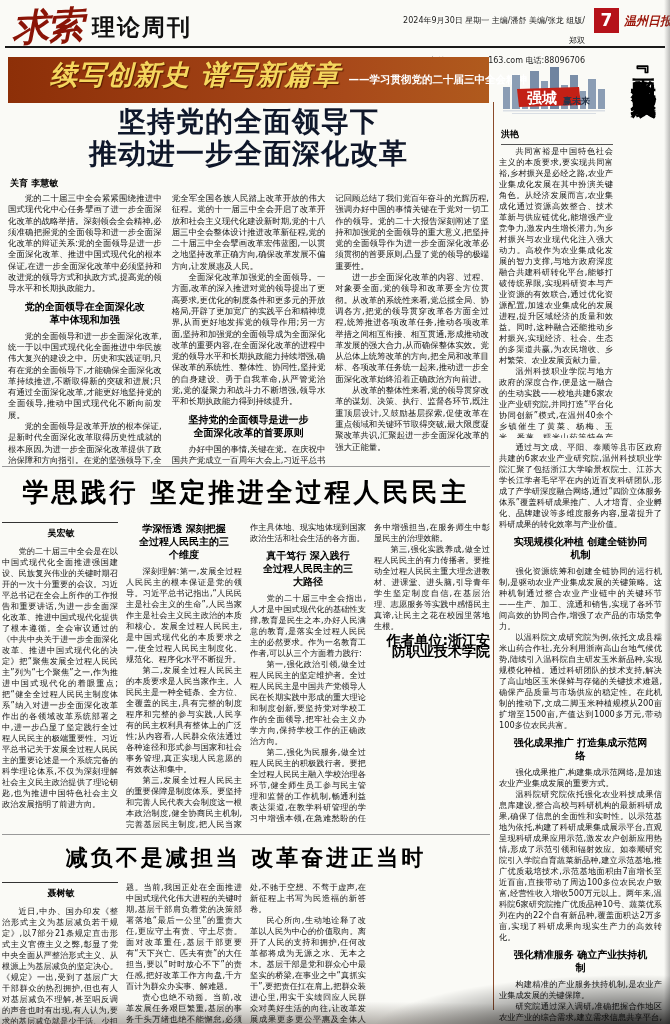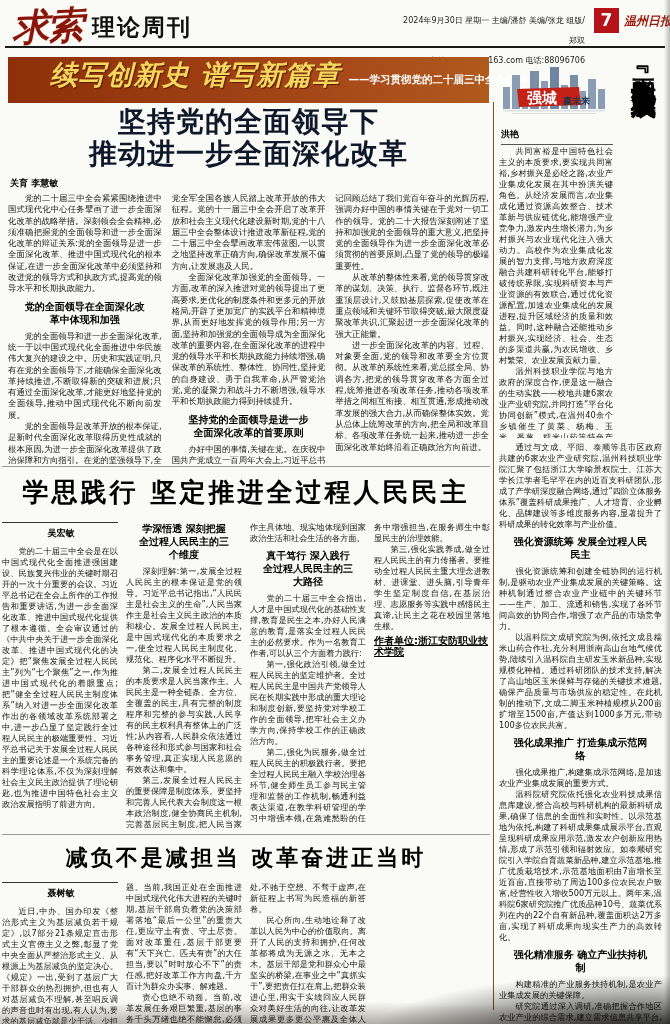--- a/index.html
+++ b/index.html
@@ -23,21 +23,21 @@
   .banner { position:absolute; left:8px; top:57px; width:481px; height:46px;
     background:linear-gradient(90deg,#8d2f08,#a8491a 70%,#b05a1d); display:flex; }
   .banner-title { font-family:"DejaVu Serif","Liberation Serif",serif; font-size:27px; font-weight:bold; font-style:italic;
     color:#f5d75e; margin-left:42px; letter-spacing:1px; white-space:nowrap; text-shadow:1px 1px 1px #5a1c02; }
   .banner-subtitle { font-size:10.5px; font-weight:bold; color:#ffffff; margin-left:8px; white-space:nowrap;margin-top:16px; }
 
   
   .para { font-size:8.4px; line-height:11.3px; text-align:justify; text-indent:2em; color:#161616; }
   .col-subhead { font-size:10px; line-height:13px; font-weight:bold; text-align:center; text-indent:0;
     margin:5px 12px; color:#000; }
-  .attribution { font-size:10px; line-height:11.3px; font-weight:bold; text-indent:0; margin-top:3px;text-decoration:underline; }
+  .attribution { font-size:14px; line-height:11.3px; font-weight:bold; text-align:right; text-indent:0; margin-top:3px; }
   .inline-byline { font-size:9px; font-weight:bold; text-indent:0; border-top:1.5px solid #333; padding:4px 0 6px 2px;text-align:center; }
 
   
   .article1 { position:absolute; left:8px; top:106px; width:481px; }
   .a1-headline { text-align:center; font-size:28px; line-height:32px; font-weight:900; color:#0f172a; letter-spacing:1px; }
   .a1-byline { font-size:9px; font-weight:bold; margin:7px 0 3px 2px; }
   .a1-body { height:284px; overflow:hidden; column-count:3; column-gap:10px; column-fill:auto; }
 
   
   .article2 { position:absolute; left:2px; top:466px; width:488px; border-top:1px solid #999; padding-top:8px; }
@@ -104,22 +104,22 @@
     </div>
     <div class="a1-byline">关育 李慧敏</div>
     <div class="a1-body">
         <p class="para">党的二十届三中全会紧紧围绕推进中国式现代化中心任务擘画了进一步全面深化改革的战略举措。深刻领会全会精神,必须准确把握党的全面领导和进一步全面深化改革的辩证关系:党的全面领导是进一步全面深化改革、推进中国式现代化的根本保证,在进一步全面深化改革中必须坚持和改进党的领导方式和执政方式,提高党的领导水平和长期执政能力。</p>
         <p class="col-subhead">党的全面领导在全面深化改革中体现和加强</p>
         <p class="para">党的全面领导和进一步全面深化改革,统一于以中国式现代化全面推进中华民族伟大复兴的建设之中。历史和实践证明,只有在党的全面领导下,才能确保全面深化改革持续推进,不断取得新的突破和进展;只有通过全面深化改革,才能更好地坚持党的全面领导,推动中国式现代化不断向前发展。</p>
         <p class="para">党的全面领导是改革开放的根本保证,是新时代全面深化改革取得历史性成就的根本原因,为进一步全面深化改革提供了政治保障和方向指引。在党的坚强领导下,全党全军全国各族人民踏上改革开放的伟大征程。党的十一届三中全会开启了改革开放和社会主义现代化建设新时期,党的十八届三中全会整体设计推进改革新征程,党的二十届三中全会擘画改革宏伟蓝图,一以贯之地坚持改革正确方向,确保改革发展不偏方向,让发展惠及人民。</p>
         <p class="para">全面深化改革加强党的全面领导。一方面,改革的深入推进对党的领导提出了更高要求,更优化的制度条件和更多元的开放格局,开辟了更加宽广的实践平台和精神境界,从而更好地发挥党的领导作用;另一方面,坚持和加强党的全面领导成为全面深化改革的重要内容,在全面深化改革的进程中党的领导水平和长期执政能力持续增强,确保改革的系统性、整体性、协同性,坚持党的自身建设、勇于自我革命,从严管党治党,党的凝聚力和战斗力不断增强,领导水平和长期执政能力得到持续提升。</p>
         <p class="col-subhead">坚持党的全面领导是进一步全面深化改革的首要原则</p>
         <p class="para">办好中国的事情,关键在党。在庆祝中国共产党成立一百周年大会上,习近平总书记回顾总结了我们党百年奋斗的光辉历程,强调办好中国的事情关键在于党对一切工作的领导。党的二十大报告深刻阐述了坚持和加强党的全面领导的重大意义,把坚持党的全面领导作为进一步全面深化改革必须贯彻的首要原则,凸显了党的领导的极端重要性。</p>
+        <p class="para">进一步全面深化改革的内容、过程、对象要全面,党的领导和改革要全方位贯彻。从改革的系统性来看,党总揽全局、协调各方,把党的领导贯穿改革各方面全过程,统筹推进各项改革任务,推动各项改革举措之间相互衔接、相互贯通,形成推动改革发展的强大合力,从而确保整体实效。党从总体上统筹改革的方向,把全局和改革目标、各项改革任务统一起来,推动进一步全面深化改革始终沿着正确政治方向前进。</p>
         <p class="para">从改革的整体性来看,党的领导贯穿改革的谋划、决策、执行、监督各环节,既注重顶层设计,又鼓励基层探索,促使改革在重点领域和关键环节取得突破,最大限度凝聚改革共识,汇聚起进一步全面深化改革的强大正能量。</p>
-        <p class="para">进一步全面深化改革的内容、过程、对象要全面,党的领导和改革要全方位贯彻。从改革的系统性来看,党总揽全局、协调各方,把党的领导贯穿改革各方面全过程,统筹推进各项改革任务,推动各项改革举措之间相互衔接、相互贯通,形成推动改革发展的强大合力,从而确保整体实效。党从总体上统筹改革的方向,把全局和改革目标、各项改革任务统一起来,推动进一步全面深化改革始终沿着正确政治方向前进。</p>
       </div>
   </div>
 
   <div class="article2">
     <div class="a2-headline">学思践行 坚定推进全过程人民民主</div>
     <div class="a2-body">
         <p class="inline-byline">吴宏敏</p>
         <p class="para">党的二十届三中全会是在以中国式现代化全面推进强国建设、民族复兴伟业的关键时期召开的一次十分重要的会议。习近平总书记在全会上所作的工作报告和重要讲话,为进一步全面深化改革、推进中国式现代化提供了根本遵循。全会审议通过的《中共中央关于进一步全面深化改革、推进中国式现代化的决定》把“聚焦发展全过程人民民主”列为“七个聚焦”之一,作为推进中国式现代化的着眼重点;把“健全全过程人民民主制度体系”纳入对进一步全面深化改革作出的各领域改革系统部署之中,进一步凸显了坚定践行全过程人民民主的极端重要性。习近平总书记关于发展全过程人民民主的重要论述是一个系统完备的科学理论体系,不仅为深刻理解社会主义民主政治提供了理论钥匙,也为推进中国特色社会主义政治发展指明了前进方向。</p>
         <p class="col-subhead">学深悟透 深刻把握全过程人民民主的三个维度</p>
         <p class="para">深刻理解:第一,发展全过程人民民主的根本保证是党的领导。习近平总书记指出,“人民民主是社会主义的生命”,人民当家作主是社会主义民主政治的本质和核心。发展全过程人民民主,是中国式现代化的本质要求之一,使全过程人民民主制度化、规范化、程序化水平不断提升。</p>
@@ -170,21 +170,21 @@
       <text x="26" y="40" font-size="15" font-weight="bold" fill="#ffffff">强城</text>
       <text x="62" y="41" font-size="9" font-weight="bold" fill="#27354a">赢未来</text>
     </svg>
     <div class="sb-byline">洪艳</div>
     <div class="sb-narrow">
         <p class="para">共同富裕是中国特色社会主义的本质要求,要实现共同富裕,乡村振兴是必经之路,农业产业集成化发展在其中扮演关键角色。从经济发展而言,农业集成化通过资源高效整合、技术革新与供应链优化,能增强产业竞争力,激发内生增长潜力,为乡村振兴与农业现代化注入强大动力。高校作为农业集成化发展的智力支撑,与地方政府深度融合共建科研转化平台,能够打破传统界限,实现科研资本与产业资源的有效联合,通过优化资源配置,加速农业集成化的发展进程,提升区域经济的质量和效益。同时,这种融合还能推动乡村振兴,实现经济、社会、生态的多渠道共赢,为农民增收、乡村繁荣、农业发展贡献力量。</p>
         <p class="para">温州科技职业学院与地方政府的深度合作,便是这一融合的生动实践——校地共建6家农业产业研究院,并同打造“平台化协同创新”模式,在温州40余个乡镇催生了黄菜、杨梅、玉米、番薯、糯米山药等特色产业,展示了农业产业集成化在助推社会经济发展中的多维度价值。</p>
       </div>
     <div class="sb-wide">
         <p class="para">通过与文成、平阳、泰顺等县市区政府共建的6家农业产业研究院,温州科技职业学院汇聚了包括浙江大学喻景权院士、江苏大学长江学者毛罕平在内的近百支科研团队,形成了产学研深度融合网络,通过“四阶立体服务体系”覆盖科研成果推广、人才培育、企业孵化、品牌建设等多维度服务内容,显著提升了科研成果的转化效率与产业价值。</p>
-        <p class="col-subhead">强化资源统筹 发展全过程人民民主</p>
+        <p class="col-subhead">实现规模化种植 创建全链协同机制</p>
         <p class="para">强化资源统筹和创建全链协同的运行机制,是驱动农业产业集成发展的关键策略。这种机制通过整合农业产业链中的关键环节——生产、加工、流通和销售,实现了各环节间高效的协同合作,增强了农产品的市场竞争力。</p>
         <p class="para">以温科院文成研究院为例,依托文成县糯米山药合作社,充分利用浙南高山台地气候优势,陆续引入温科院自主研发玉米新品种,实现规模化种植。通过科研团队的技术支持,解决了高山地区玉米保鲜与存储的关键技术难题,确保产品质量与市场供应的稳定性。在此机制的推动下,文成二脚玉米种植规模从200亩扩增至1500亩,产值达到1000多万元,带动100多位农民共富。</p>
         <p class="col-subhead">强化成果推广 打造集成示范网络</p>
         <p class="para">强化成果推广,构建集成示范网络,是加速农业产业集成发展的重要方式。</p>
         <p class="para">温科院研究院依托强化农业科技成果信息库建设,整合高校与科研机构的最新科研成果,确保了信息的全面性和实时性。以示范基地为依托,构建了科研成果集成展示平台,直观呈现科研成果应用示范,激发农户创新应用热情,形成了示范引领和辐射效应。如泰顺研究院引入学院自育蔬菜新品种,建立示范基地,推广优质栽培技术,示范基地面积由7亩增长至近百亩,直接带动了周边100多位农民农户致富,经营性收入增收500万元以上。两年来,温科院6家研究院推广优质品种10号、蔬菜优系列在内的22个自有新品种,覆盖面积达2万多亩,实现了科研成果向现实生产力的高效转化。</p>
         <p class="col-subhead">强化精准服务 确立产业扶持机制</p>
         <p class="para">构建精准的产业服务扶持机制,是农业产业集成发展的关键保障。</p>
         <p class="para">研究院通过深入调研,准确把握合作地区农业产业的综合需求,建立需求信息共享平台,实现信息精准对接和高效流通。以产业项目为依托,研究院的目标是让科研服务贴近田间地头,推动产业规模持续壮大,带动更多农户走上共同富裕之路。</p>
       </div>
     <div class="sb-vertical-headline">『平台化协同创新』助力农业集成发展</div>

